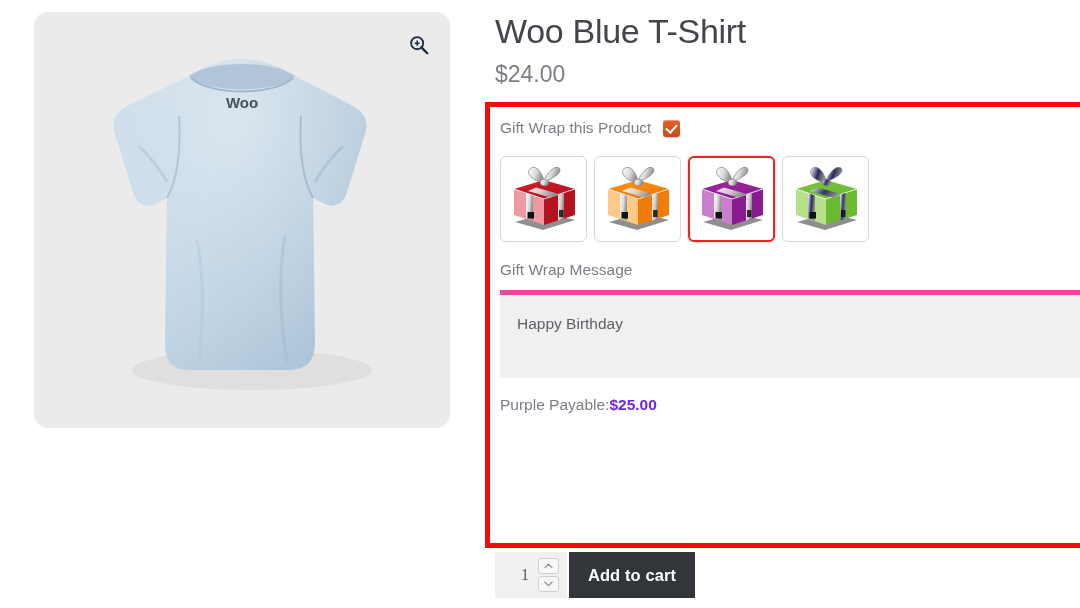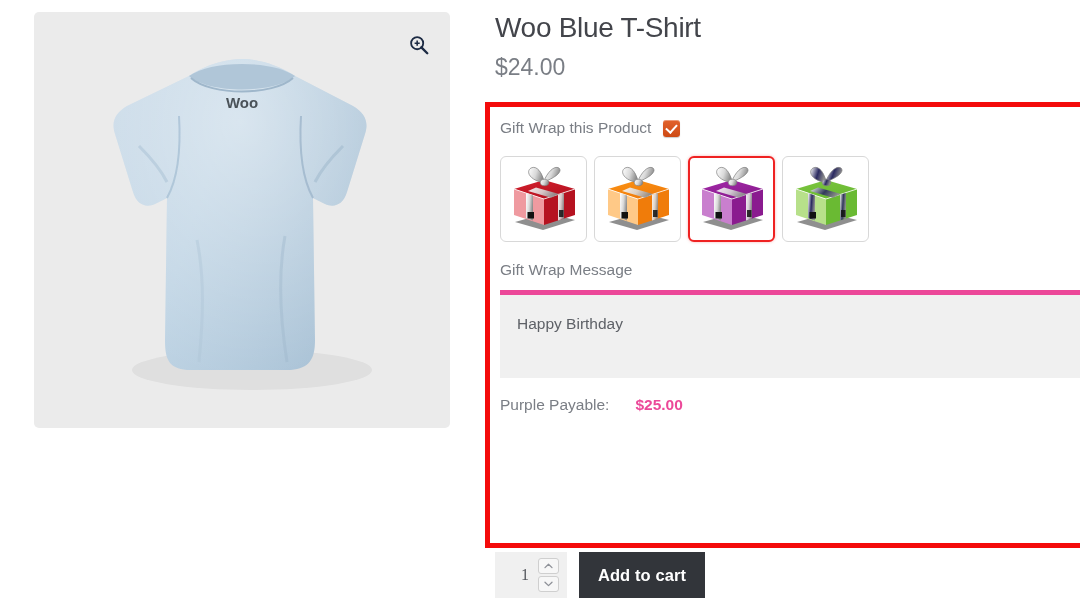--- a/index.html
+++ b/index.html
@@ -17,21 +17,21 @@
   }
 
   
   #gallery {
     position: absolute;
     left: 34px;
     top: 12px;
     width: 416px;
     height: 416px;
     background: #ebebeb;
-    border-radius: 5px;
+    border-radius: 14px;
     overflow: hidden;
   }
   #shirt-wrap {
     position: absolute;
     inset: 0;
     display: flex;
     align-items: center;
     justify-content: center;
   }
   #shirt-svg { display: block; }
@@ -48,21 +48,21 @@
   #summary {
     position: absolute;
     left: 495px;
     top: 0;
     width: 585px;
     height: 608px;
   }
   #product-title {
     margin: 0;
     padding-top: 12px;
-    font-size: 28px;
+    font-size: 34px;
     font-weight: 400;
     line-height: 1.12;
     color: #43454b;
     letter-spacing: -0.3px;
   }
   #product-price {
     margin: 0;
     padding-top: 11px;
     font-size: 23px;
     color: #7a7e85;
@@ -201,21 +201,21 @@
     padding-top: 17px;
     padding-left: 4px;
     font-size: 15.5px;
     color: #7a7e85;
   }
   #total-payable {
     padding-top: 18px;
     font-size: 15.5px;
     color: #7a7e85;
   }
-  #total-payable-amount { font-weight: 700; color: #ec4899; margin-left: 26px; }
+  #total-payable-amount { font-weight: 700; color: #6d28d9; }
 
   
   #cart-row {
     position: absolute;
     left: 0;
     top: 552px;
     display: flex;
     align-items: stretch;
     height: 46px;
   }
@@ -247,21 +247,21 @@
     border: 1px solid #cfcfcf;
     border-radius: 3px;
     background: #f7f7f7;
     display: flex;
     align-items: center;
     justify-content: center;
     cursor: pointer;
   }
   .spin-btn svg { display: block; }
   #add-to-cart-button {
-    margin-left: 12px;
+    margin-left: 2px;
     width: 126px;
     background: #32353a;
     color: #ffffff;
     border: none;
     font-family: "Liberation Sans", sans-serif;
     font-size: 16.5px;
     font-weight: 700;
     letter-spacing: 0.1px;
     cursor: pointer;
   }

